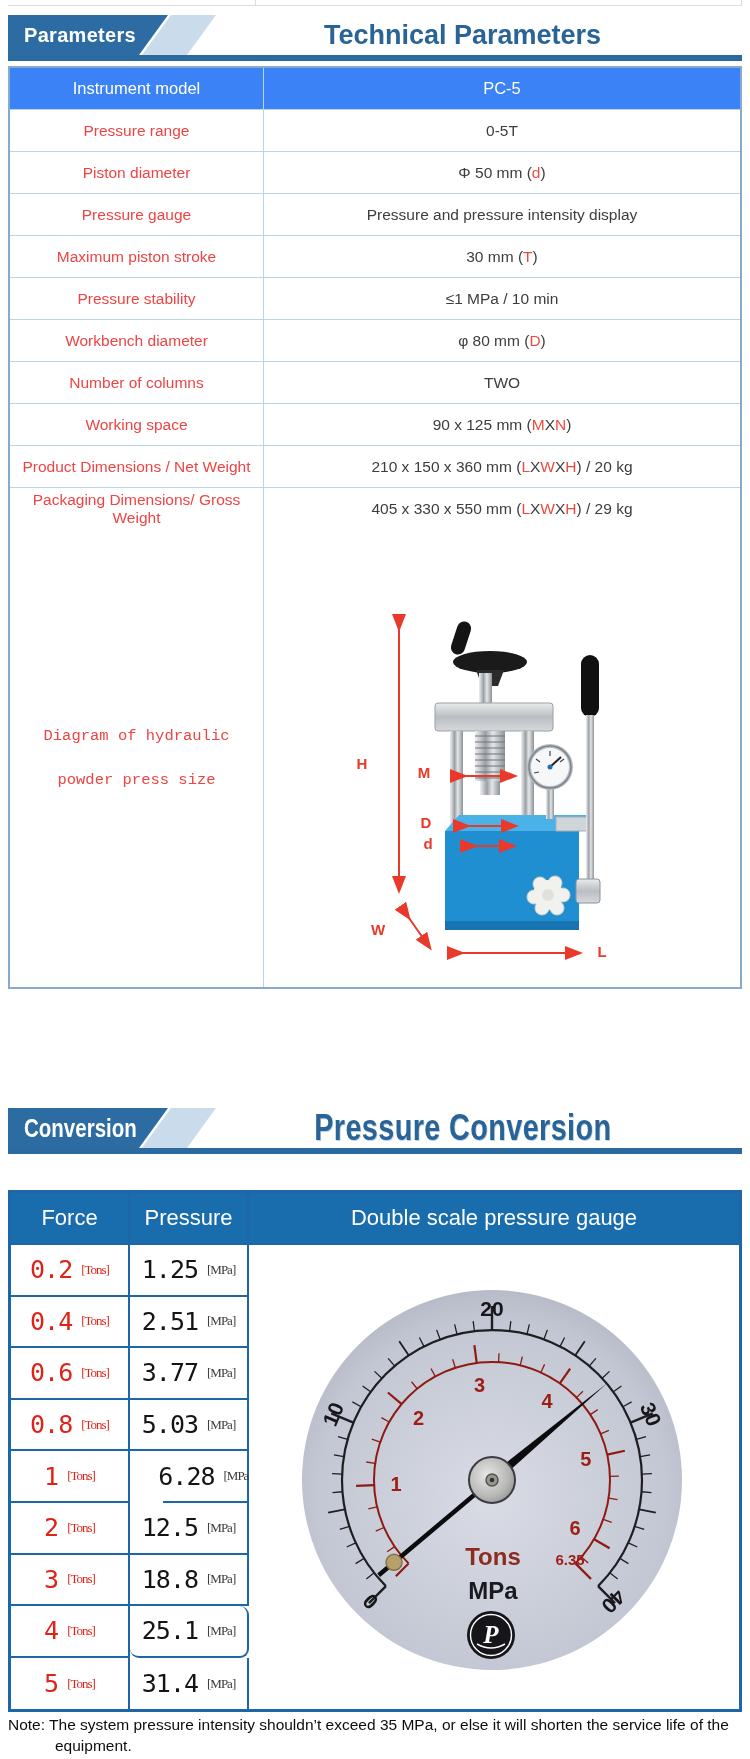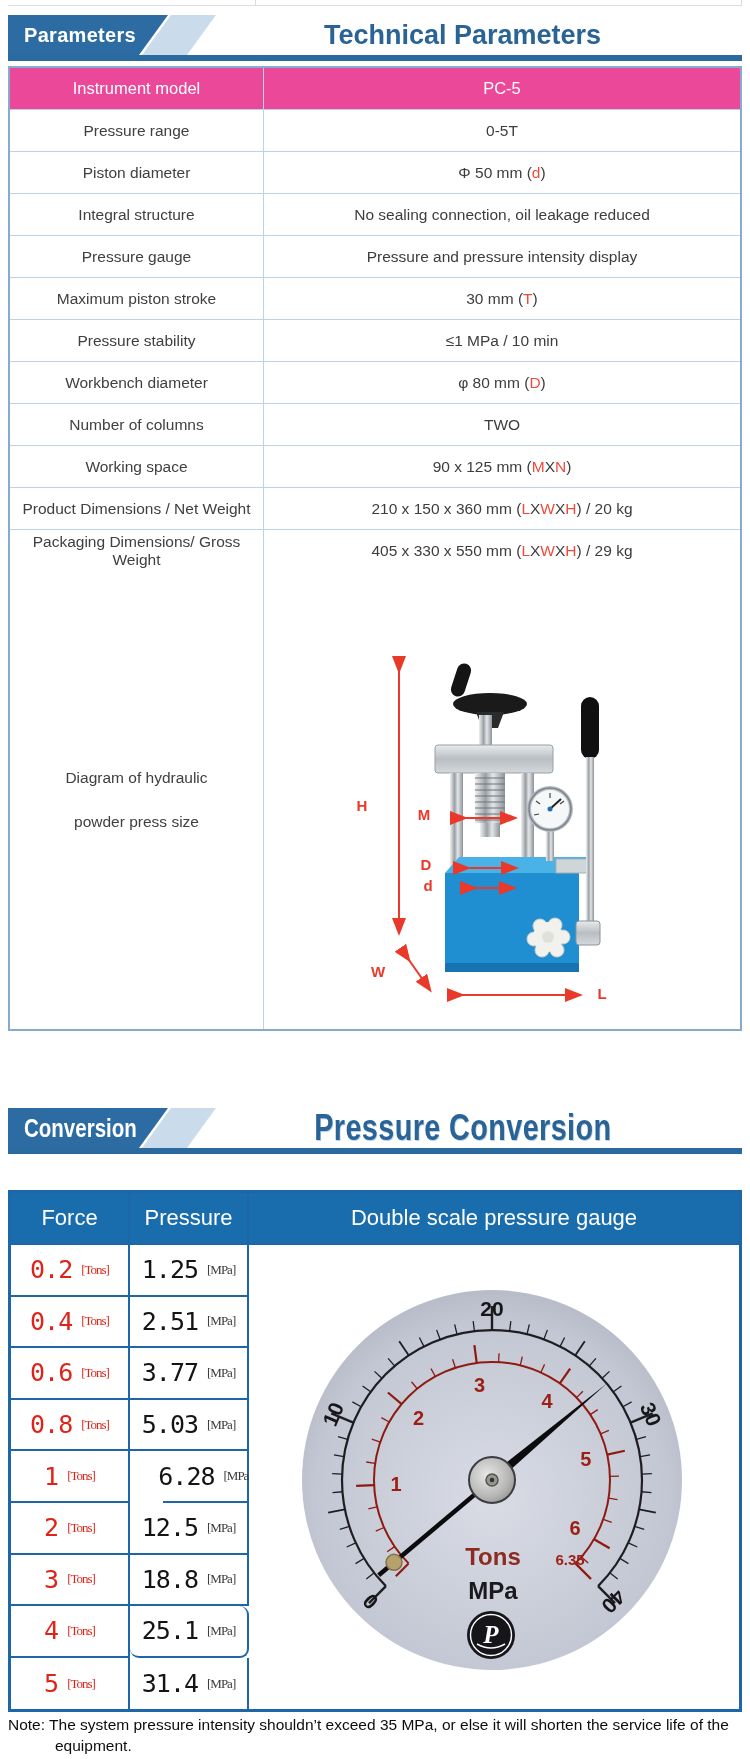--- a/index.html
+++ b/index.html
@@ -24,29 +24,29 @@
     text-align:center;color:#2a6496;font-weight:bold;font-size:27px;}
   .sec-rule{position:absolute;left:8px;top:40px;width:734px;height:6px;background:#2a6a9f;}
   .cond{display:inline-block;transform:scaleX(.8);transform-origin:center;}
   .cond-l{display:inline-block;transform:scaleX(.82);transform-origin:left center;}
   .title2{font-size:36px;letter-spacing:.5px;text-shadow:1px 1px 0 #bcd2e6;}
 
   
   .tbl1{position:absolute;left:8px;top:66px;width:730px;border:2px solid #86abce;background:#fff;}
   .t1-row{display:flex;height:41px;border-bottom:1px solid #b9d3e8;}
   .t1-row:last-child{border-bottom:none;}
-  .t1-head{background:#ec4899;color:#ffffff;font-size:16.5px;justify-content:center;}
+  .t1-head{background:#3b82f6;color:#ffffff;font-size:16.5px;justify-content:center;}
   .t1-label{width:253px;border-right:1px solid #b9d3e8;display:flex;align-items:center;justify-content:center;
-    font-size:15.5px;color:#404040;text-align:center;}
+    font-size:15.5px;color:#ef4444;text-align:center;}
   .t1-head .t1-label{color:#ffffff;font-size:16.5px;}
   .t1-value{flex:1;display:flex;align-items:center;justify-content:center;font-size:15.5px;color:#3d3d3d;text-align:center;}
   .t1-head .t1-value{color:#ffffff;font-size:16.5px;}
   .red1{color:#ee4b3c;}
   .t1-diagram{height:458px;}
-  .diag-label{display:flex;flex-direction:column;gap:26px;}
+  .diag-label{display:flex;flex-direction:column;gap:26px;font-family:Liberation Mono, monospace;}
   .diag-cell{position:relative;padding:0;}
   .diag-cell svg{position:absolute;left:0;top:0;}
 
   
   .tbl2{position:absolute;left:8px;top:1190px;width:728px;border:3px solid #1d66a8;background:#fff;
     display:grid;grid-template-columns:119px 119px 1fr;grid-template-rows:52px repeat(9,51.6px);}
   .t2-cell{border-right:2px solid #1d66a8;border-bottom:2px solid #1d66a8;display:flex;align-items:center;justify-content:center;background:#fff;}
   .t2-cell.last-col{border-right:none;}
   .t2-cell.last-row{border-bottom:none;}
   .t2-head{background:#1a6dad;color:#fff;font-size:22px;}
@@ -88,26 +88,20 @@
         <div class="t1-value">
           <span>0-5T</span>
         </div>
       </div>
       <div class="t1-row">
         <div class="t1-label">Piston diameter</div>
         <div class="t1-value">
           <span>Φ 50 mm (</span>
           <span class="red1">d</span>
           <span>)</span>
-        </div>
-      </div>
-      <div class="t1-row">
-        <div class="t1-label">Integral structure</div>
-        <div class="t1-value">
-          <span>No sealing connection, oil leakage reduced</span>
         </div>
       </div>
       <div class="t1-row">
         <div class="t1-label">Pressure gauge</div>
         <div class="t1-value">
           <span>Pressure and pressure intensity display</span>
         </div>
       </div>
       <div class="t1-row">
         <div class="t1-label">Maximum piston stroke</div>

